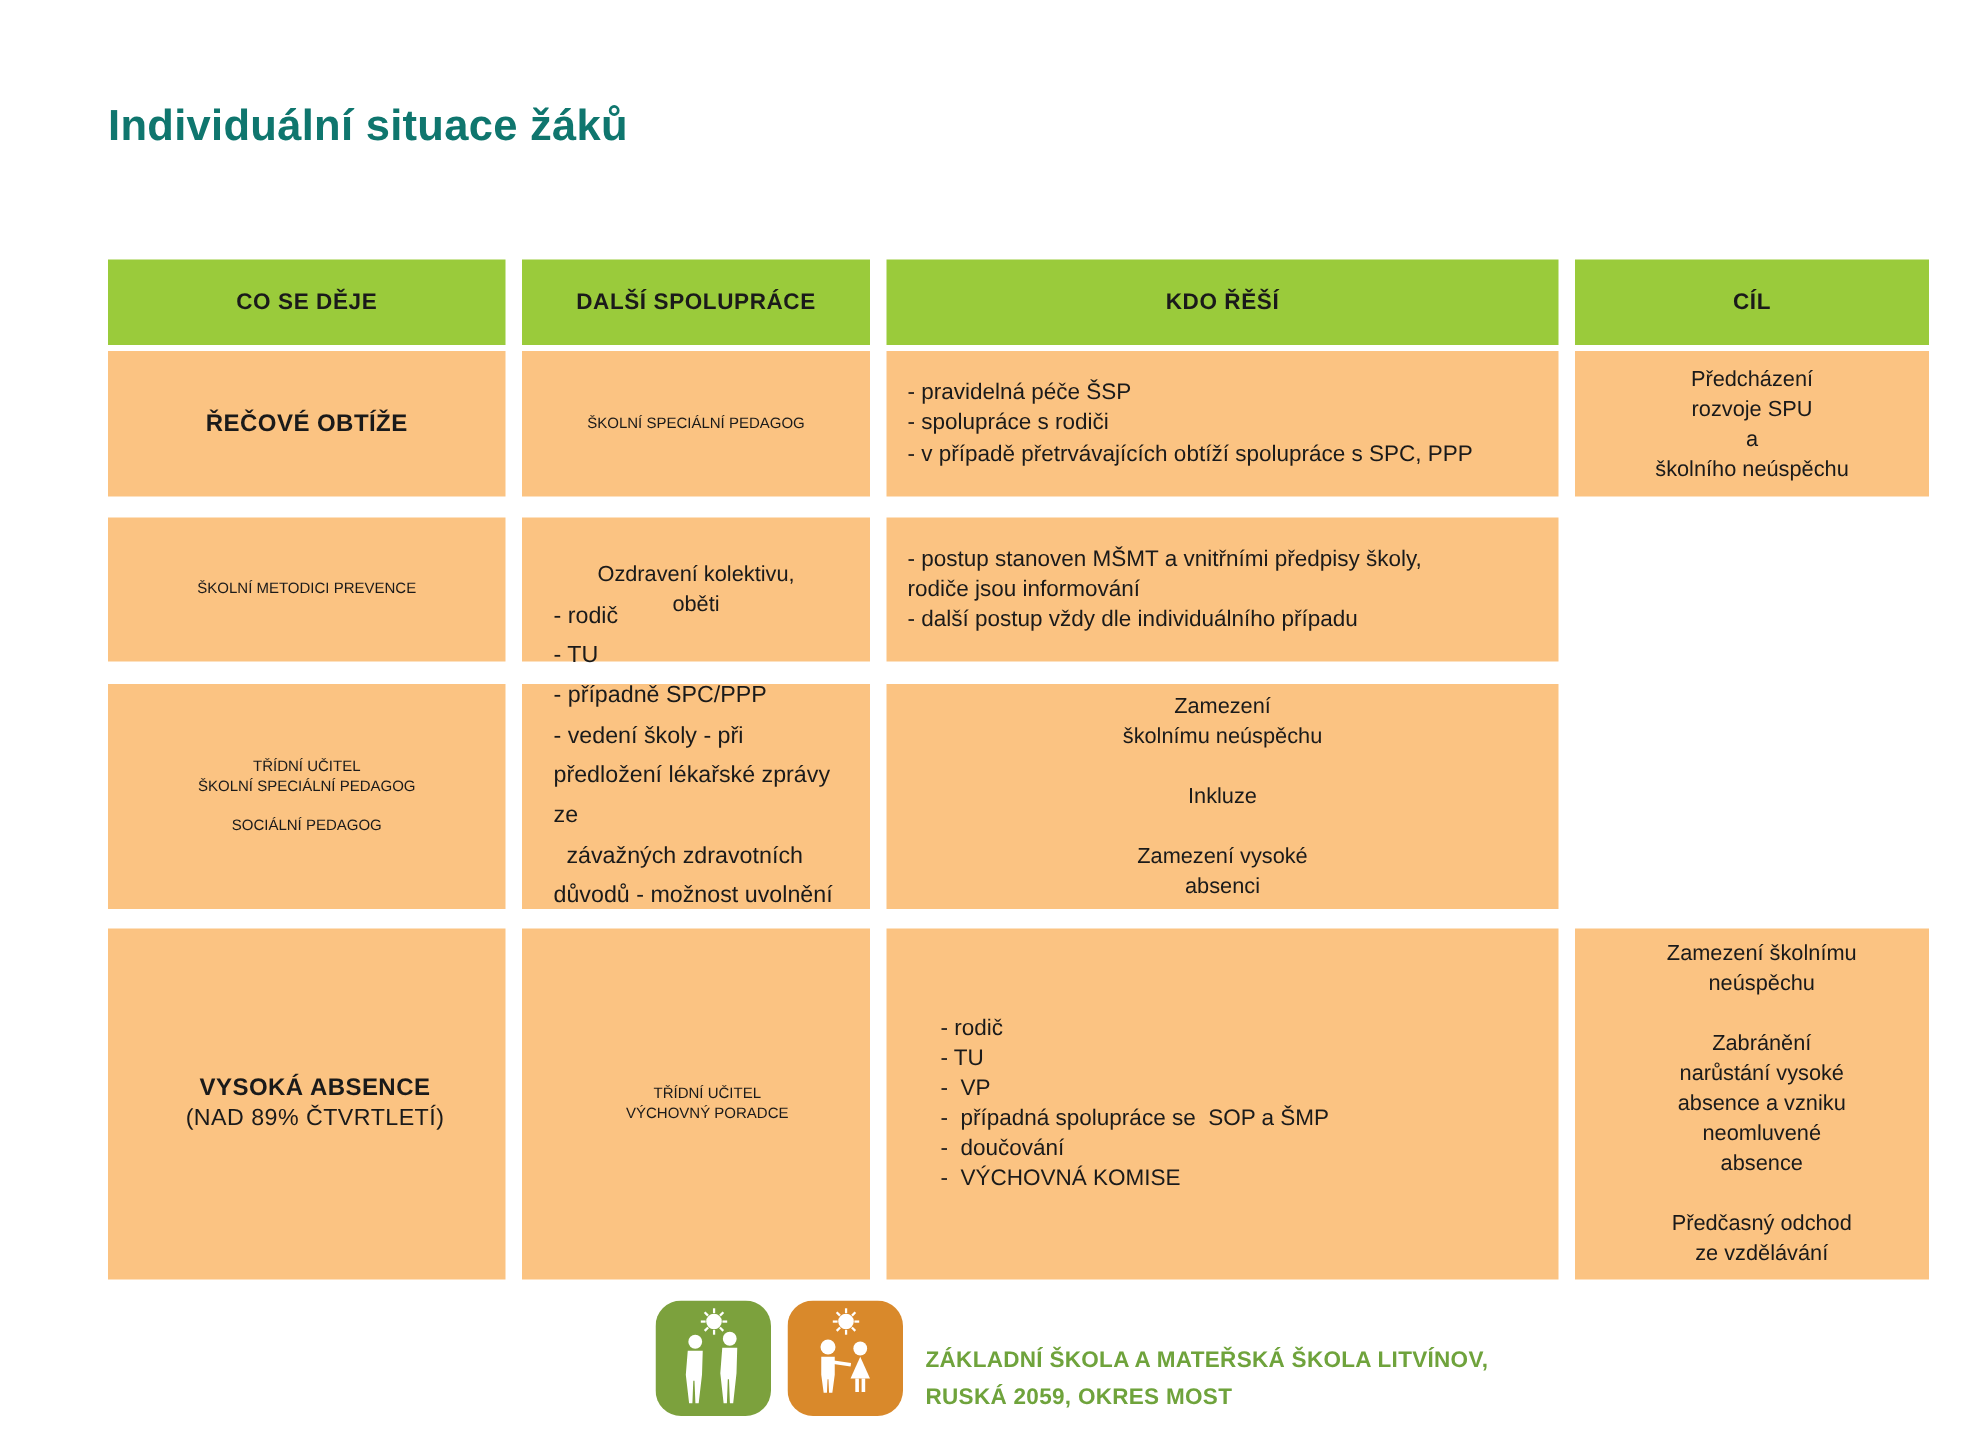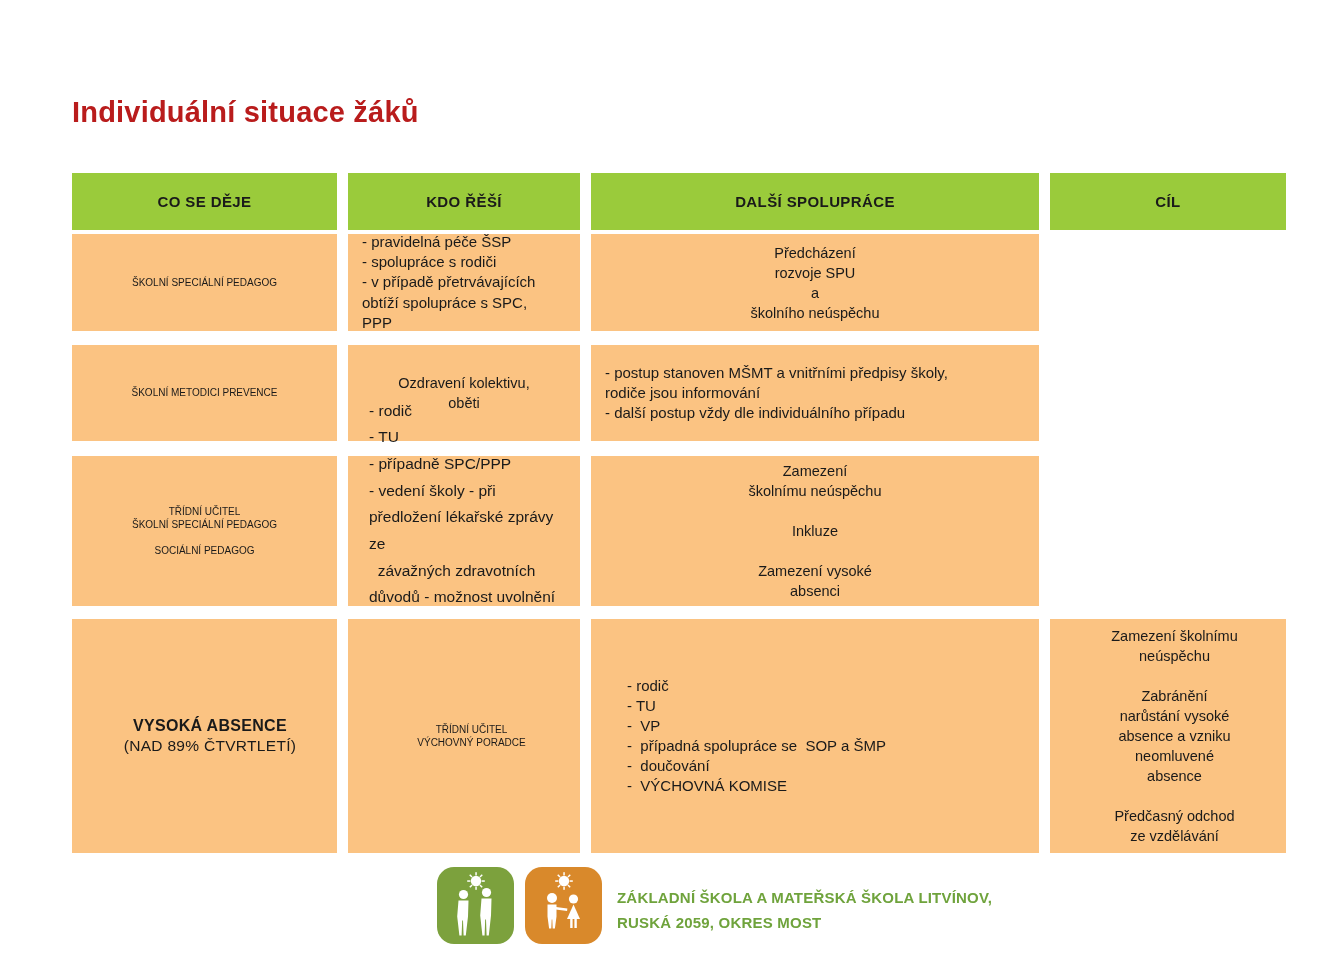--- a/index.html
+++ b/index.html
@@ -6,22 +6,22 @@
   html,body { background:#ffffff; }
   .page {
     position:relative;
     width:1323px; height:969px;
     background:#ffffff;
     font-family:"Liberation Sans", sans-serif;
     color:#1a1a1a;
     overflow:hidden;
   }
   .page-title {
-    position:absolute; left:72px; top:96px;
-    font-size:29px; font-weight:bold; color:#b91c1c;
+    position:absolute; left:72px; top:68px;
+    font-size:29px; font-weight:bold; color:#0f766e;
     letter-spacing:0.2px;
   }
   .table {
     position:absolute; left:72px; top:173px; width:1220px;
   }
   .t-row {
     display:grid;
     grid-template-columns:265px 232px 448px 236px;
     column-gap:11px;
   }
@@ -61,21 +61,21 @@
   }
   .r2 .coop-cell { padding-left:21px; font-size:15.5px; line-height:1.72; }
   .r3 .coop-cell { padding-left:36px; line-height:1.34; }
   .goal-cell {
     align-items:center; text-align:center;
     font-size:14.5px; line-height:1.38;
     white-space:pre-line; padding:0 6px;
   }
   .footer {
     position:absolute; left:437px; top:867px;
-    display:flex; align-items:center;
+    display:flex; align-items:flex-end;
   }
   .logo { width:77px; height:77px; display:block; }
   .logo + .logo { margin-left:11px; }
   .footer-text {
     margin-left:15px; padding-top:8px;
     font-weight:bold; font-size:15px; line-height:25px;
     color:#6fa33c; letter-spacing:0.2px;
     white-space:pre-line;
   }
 </style>
@@ -83,26 +83,29 @@
 <body>
 
 <div class="page">
 
   <div class="page-title">Individuální situace žáků</div>
 
   <div class="table">
 
     <div class="t-row header">
       <div class="cell">CO SE DĚJE</div>
+      <div class="cell">DALŠÍ SPOLUPRÁCE</div>
       <div class="cell">KDO ŘĚŠÍ</div>
-      <div class="cell">DALŠÍ SPOLUPRÁCE</div>
       <div class="cell">CÍL</div>
     </div>
 
     <div class="t-row body r0">
+      <div class="cell what-cell">
+        <div class="what-title">ŘEČOVÉ OBTÍŽE</div>
+      </div>
       <div class="cell who-cell">ŠKOLNÍ SPECIÁLNÍ PEDAGOG</div>
       <div class="cell coop-cell">- pravidelná péče ŠSP
 - spolupráce s rodiči
 - v případě přetrvávajících obtíží spolupráce s SPC, PPP</div>
       <div class="cell goal-cell">Předcházení
 rozvoje SPU
 a
 školního neúspěchu</div>
     </div>
 

